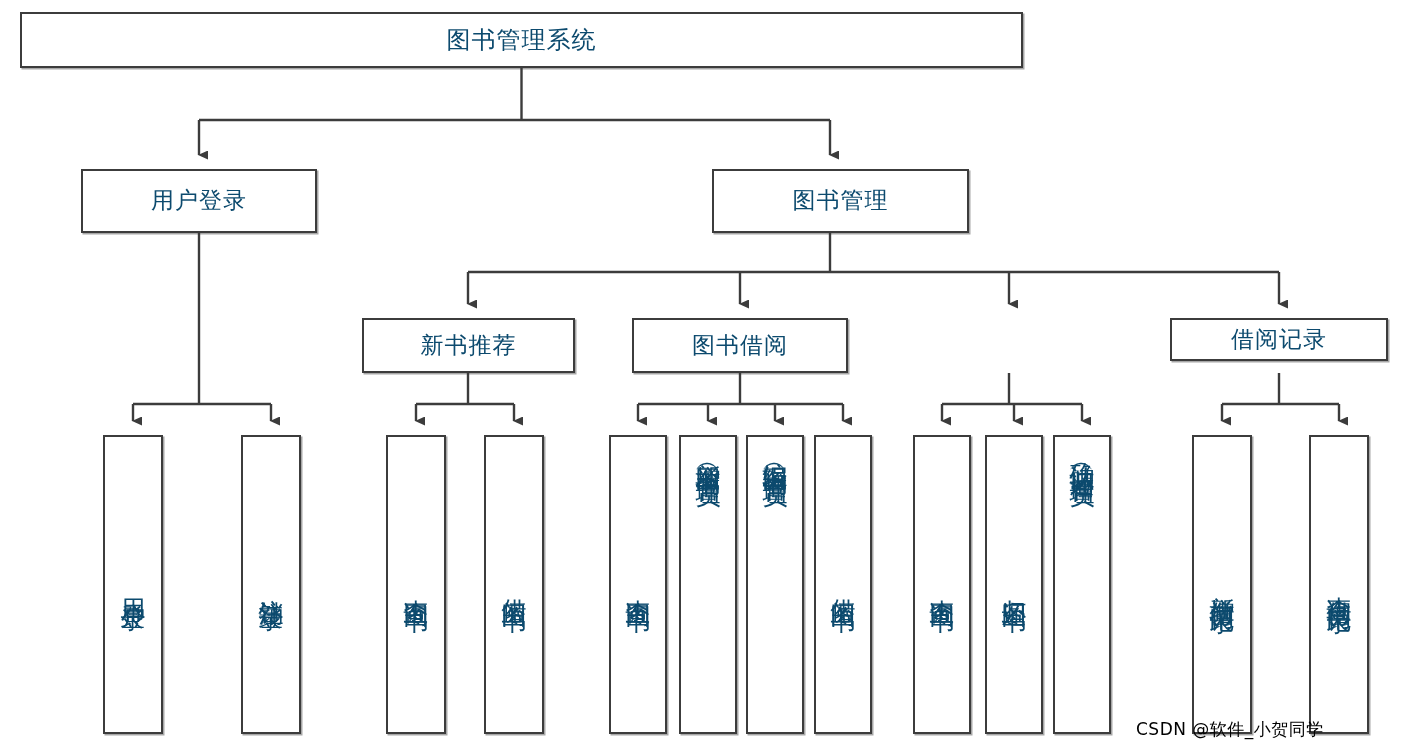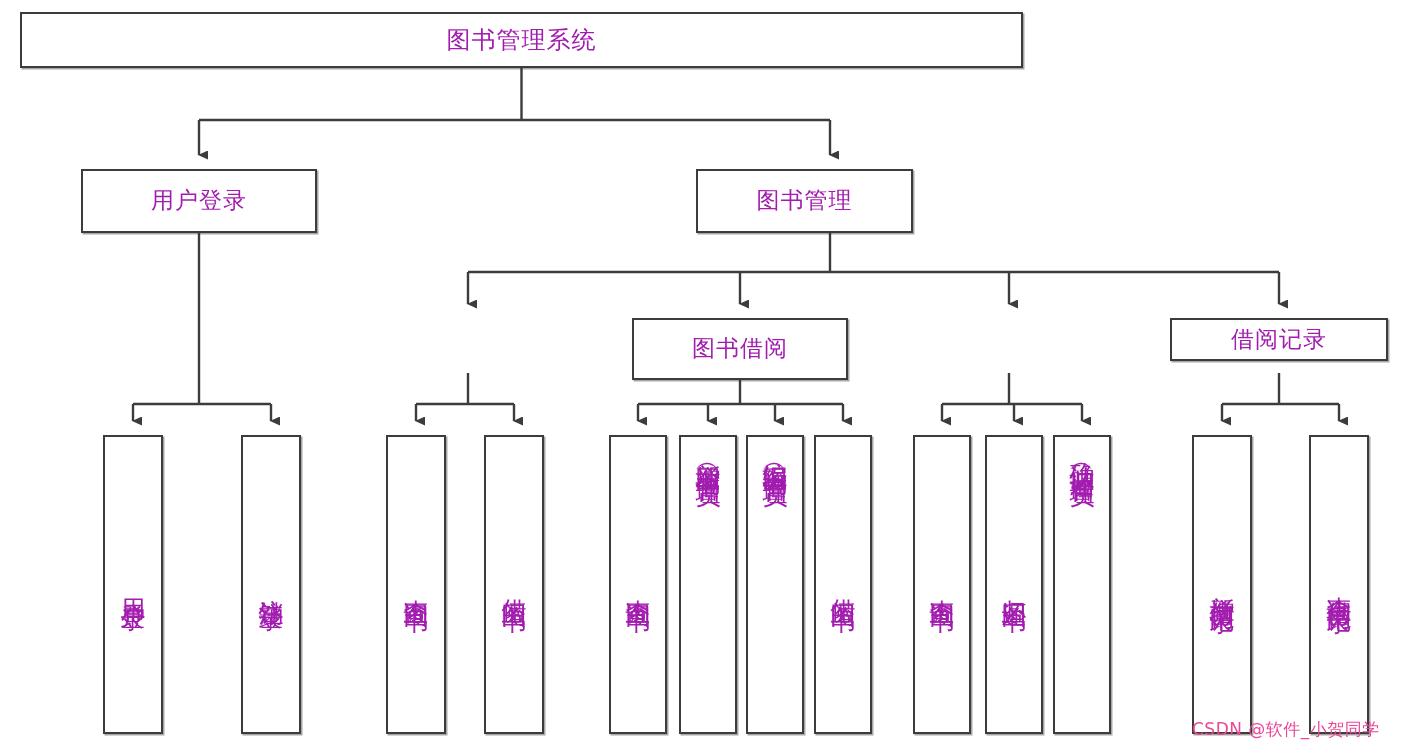--- a/index.html
+++ b/index.html
@@ -21,21 +21,21 @@
     box-sizing:border-box;
     background:#ffffff;
     border:2px solid #3c3c3c;
     box-shadow:1.5px 1.5px 0 rgba(60,60,60,.45);
     z-index:2;
     display:flex;
     align-items:center;
     justify-content:center;
   }
   .node .lbl{
-    color:#a21caf;
+    color:#0c4a6e;
     letter-spacing:1px;
     white-space:nowrap;
     line-height:1.12;
   }
 
   
   .node.h .lbl{font-size:23px;}
   .node.root .lbl{font-size:24px;}
 
   
@@ -120,25 +120,28 @@
     </g>
   </svg>
 
   <div class="node h root" id="n-root" style="left: 20px; top: 12px; width: 1003px; height: 56px;">
     <span class="lbl">图书管理系统</span>
   </div>
 
   <div class="node h" id="n-l1-0" style="left: 81px; top: 169px; width: 236px; height: 64px;">
     <span class="lbl">用户登录</span>
   </div>
-  <div class="node h" id="n-l1-1" style="left: 696px; top: 169px; width: 217px; height: 64px;">
+  <div class="node h" id="n-l1-1" style="left: 712px; top: 169px; width: 257px; height: 64px;">
     <span class="lbl">图书管理</span>
   </div>
 
-  <div class="node h" id="n-l2-1" style="left: 632px; top: 318px; width: 216px; height: 62px;">
+  <div class="node h" id="n-l2-0" style="left: 362px; top: 318px; width: 213px; height: 55px;">
+    <span class="lbl">新书推荐</span>
+  </div>
+  <div class="node h" id="n-l2-1" style="left: 632px; top: 318px; width: 216px; height: 55px;">
     <span class="lbl">图书借阅</span>
   </div>
   <div class="node h" id="n-l2-3" style="left: 1170px; top: 318px; width: 218px; height: 43px;">
     <span class="lbl">借阅记录</span>
   </div>
 
   <div class="node v mid" id="n-lf-0" style="left: 103px; top: 435px; width: 60px; height: 299px;">
     <span class="lbl">用户登录</span>
   </div>
   <div class="node v mid" id="n-lf-1" style="left: 241px; top: 435px; width: 60px; height: 299px;">
@@ -171,14 +174,14 @@
   <div class="node v" id="n-lf-10" style="left: 1053px; top: 435px; width: 58px; height: 299px;">
     <span class="lbl">确认归还（管理员）</span>
   </div>
   <div class="node v mid" id="n-lf-11" style="left: 1192px; top: 435px; width: 60px; height: 299px;">
     <span class="lbl">新增借阅记录</span>
   </div>
   <div class="node v mid" id="n-lf-12" style="left: 1309px; top: 435px; width: 60px; height: 299px;">
     <span class="lbl">查询借阅记录</span>
   </div>
 
-  <div id="watermark" style="left: 1192px; top: 718px; color: #ec4899;">CSDN @软件_小贺同学</div>
+  <div id="watermark" style="left: 1136px; top: 718px; color: #000000;">CSDN @软件_小贺同学</div>
 </div>
 
 </body></html>

